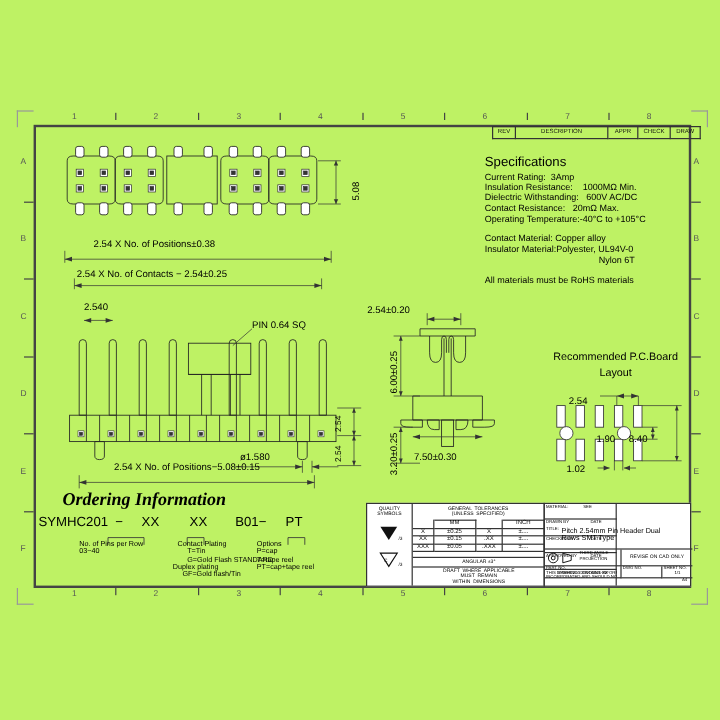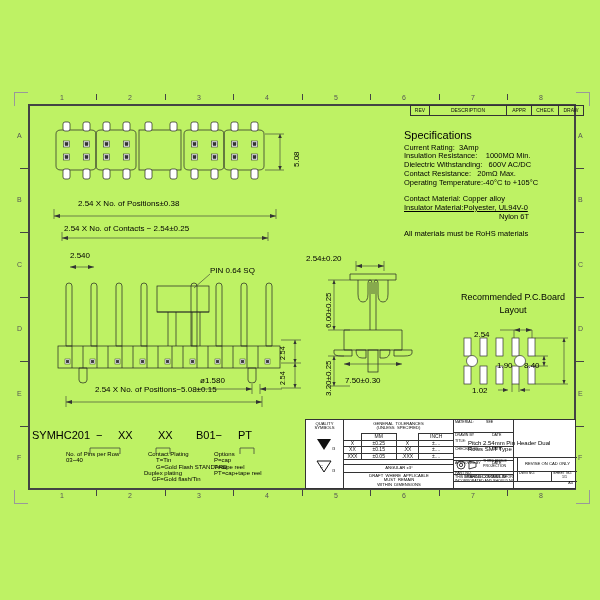--- a/index.html
+++ b/index.html
@@ -131,21 +131,21 @@
     <div class="txt f11" style="margin-bottom:2px;">Specifications</div>
     <div class="txt f75" style="margin:1px 0;">Current Rating:  3Amp</div>
     <div class="txt f75" style="margin:1px 0;">Insulation Resistance:    1000MΩ Min.</div>
     <div class="txt f75" style="margin:1px 0;">Dielectric Withstanding:   600V AC/DC</div>
     <div class="txt f75" style="margin:1px 0;">Contact Resistance:   20mΩ Max.</div>
     <div class="txt f75" style="margin:1px 0;">Operating Temperature:-40°C to +105°C</div>
   </div>
 
   <div class="abs" style="left:404px;top:194px;width:180px;">
     <div class="txt f75" style="margin:1px 0;">Contact Material: Copper alloy</div>
-    <div class="txt f75" style="margin:1px 0;text-decoration:underline;">Insulator Material:Polyester, UL94V-0</div>
+    <div class="txt f75" style="margin:1px 0;">Insulator Material:Polyester, UL94V-0</div>
     <div class="txt f75 ctr" style="margin:1px 0;padding-left:40px;">Nylon 6T</div>
     <div class="txt f75" style="margin-top:9px;">All materials must be RoHS materials</div>
   </div>
 
   <div class="abs" style="left:52px;top:118px;">
     <svg width="250" height="80" viewBox="0 0 250 80">
       <g stroke="#222" stroke-width="0.7" fill="none">
 
         <path d="M4,16 q0,-4 5,-4 h30 q5,0 5,4 v32 q0,4 -5,4 h-30 q-5,0 -5,-4 z"></path>
         <path d="M44,16 q0,-4 5,-4 h30 q5,0 5,4 v32 q0,4 -5,4 h-30 q-5,0 -5,-4 z"></path>
@@ -502,20 +502,21 @@
         <line x1="60" y1="66" x2="60" y2="74"></line>
         <line x1="67" y1="66" x2="67" y2="74"></line>
       </g>
     </svg>
   </div>
   <div class="abs f8" style="left:474px;top:330px;">2.54</div>
   <div class="abs f8" style="left:497px;top:361px;text-align:center;">1.90</div>
   <div class="abs f8" style="left:524px;top:361px;">8.40</div>
   <div class="abs f8" style="left:472px;top:386px;">1.02</div>
 
+  <div class="abs serif-i f15" style="left:52px;top:409px;">Ordering Information</div>
 
   <div class="abs f11" style="left:32px;top:429px;">SYMHC201</div>
   <div class="abs f11" style="left:96px;top:429px;">−</div>
   <div class="abs f11" style="left:118px;top:429px;">XX</div>
   <div class="abs f11" style="left:158px;top:429px;">XX</div>
   <div class="abs f11" style="left:196px;top:429px;">B01−</div>
   <div class="abs f11" style="left:238px;top:429px;">PT</div>
 
   <div class="abs" style="left:28px;top:440px;">
     <svg width="260" height="18" viewBox="0 0 260 18">

